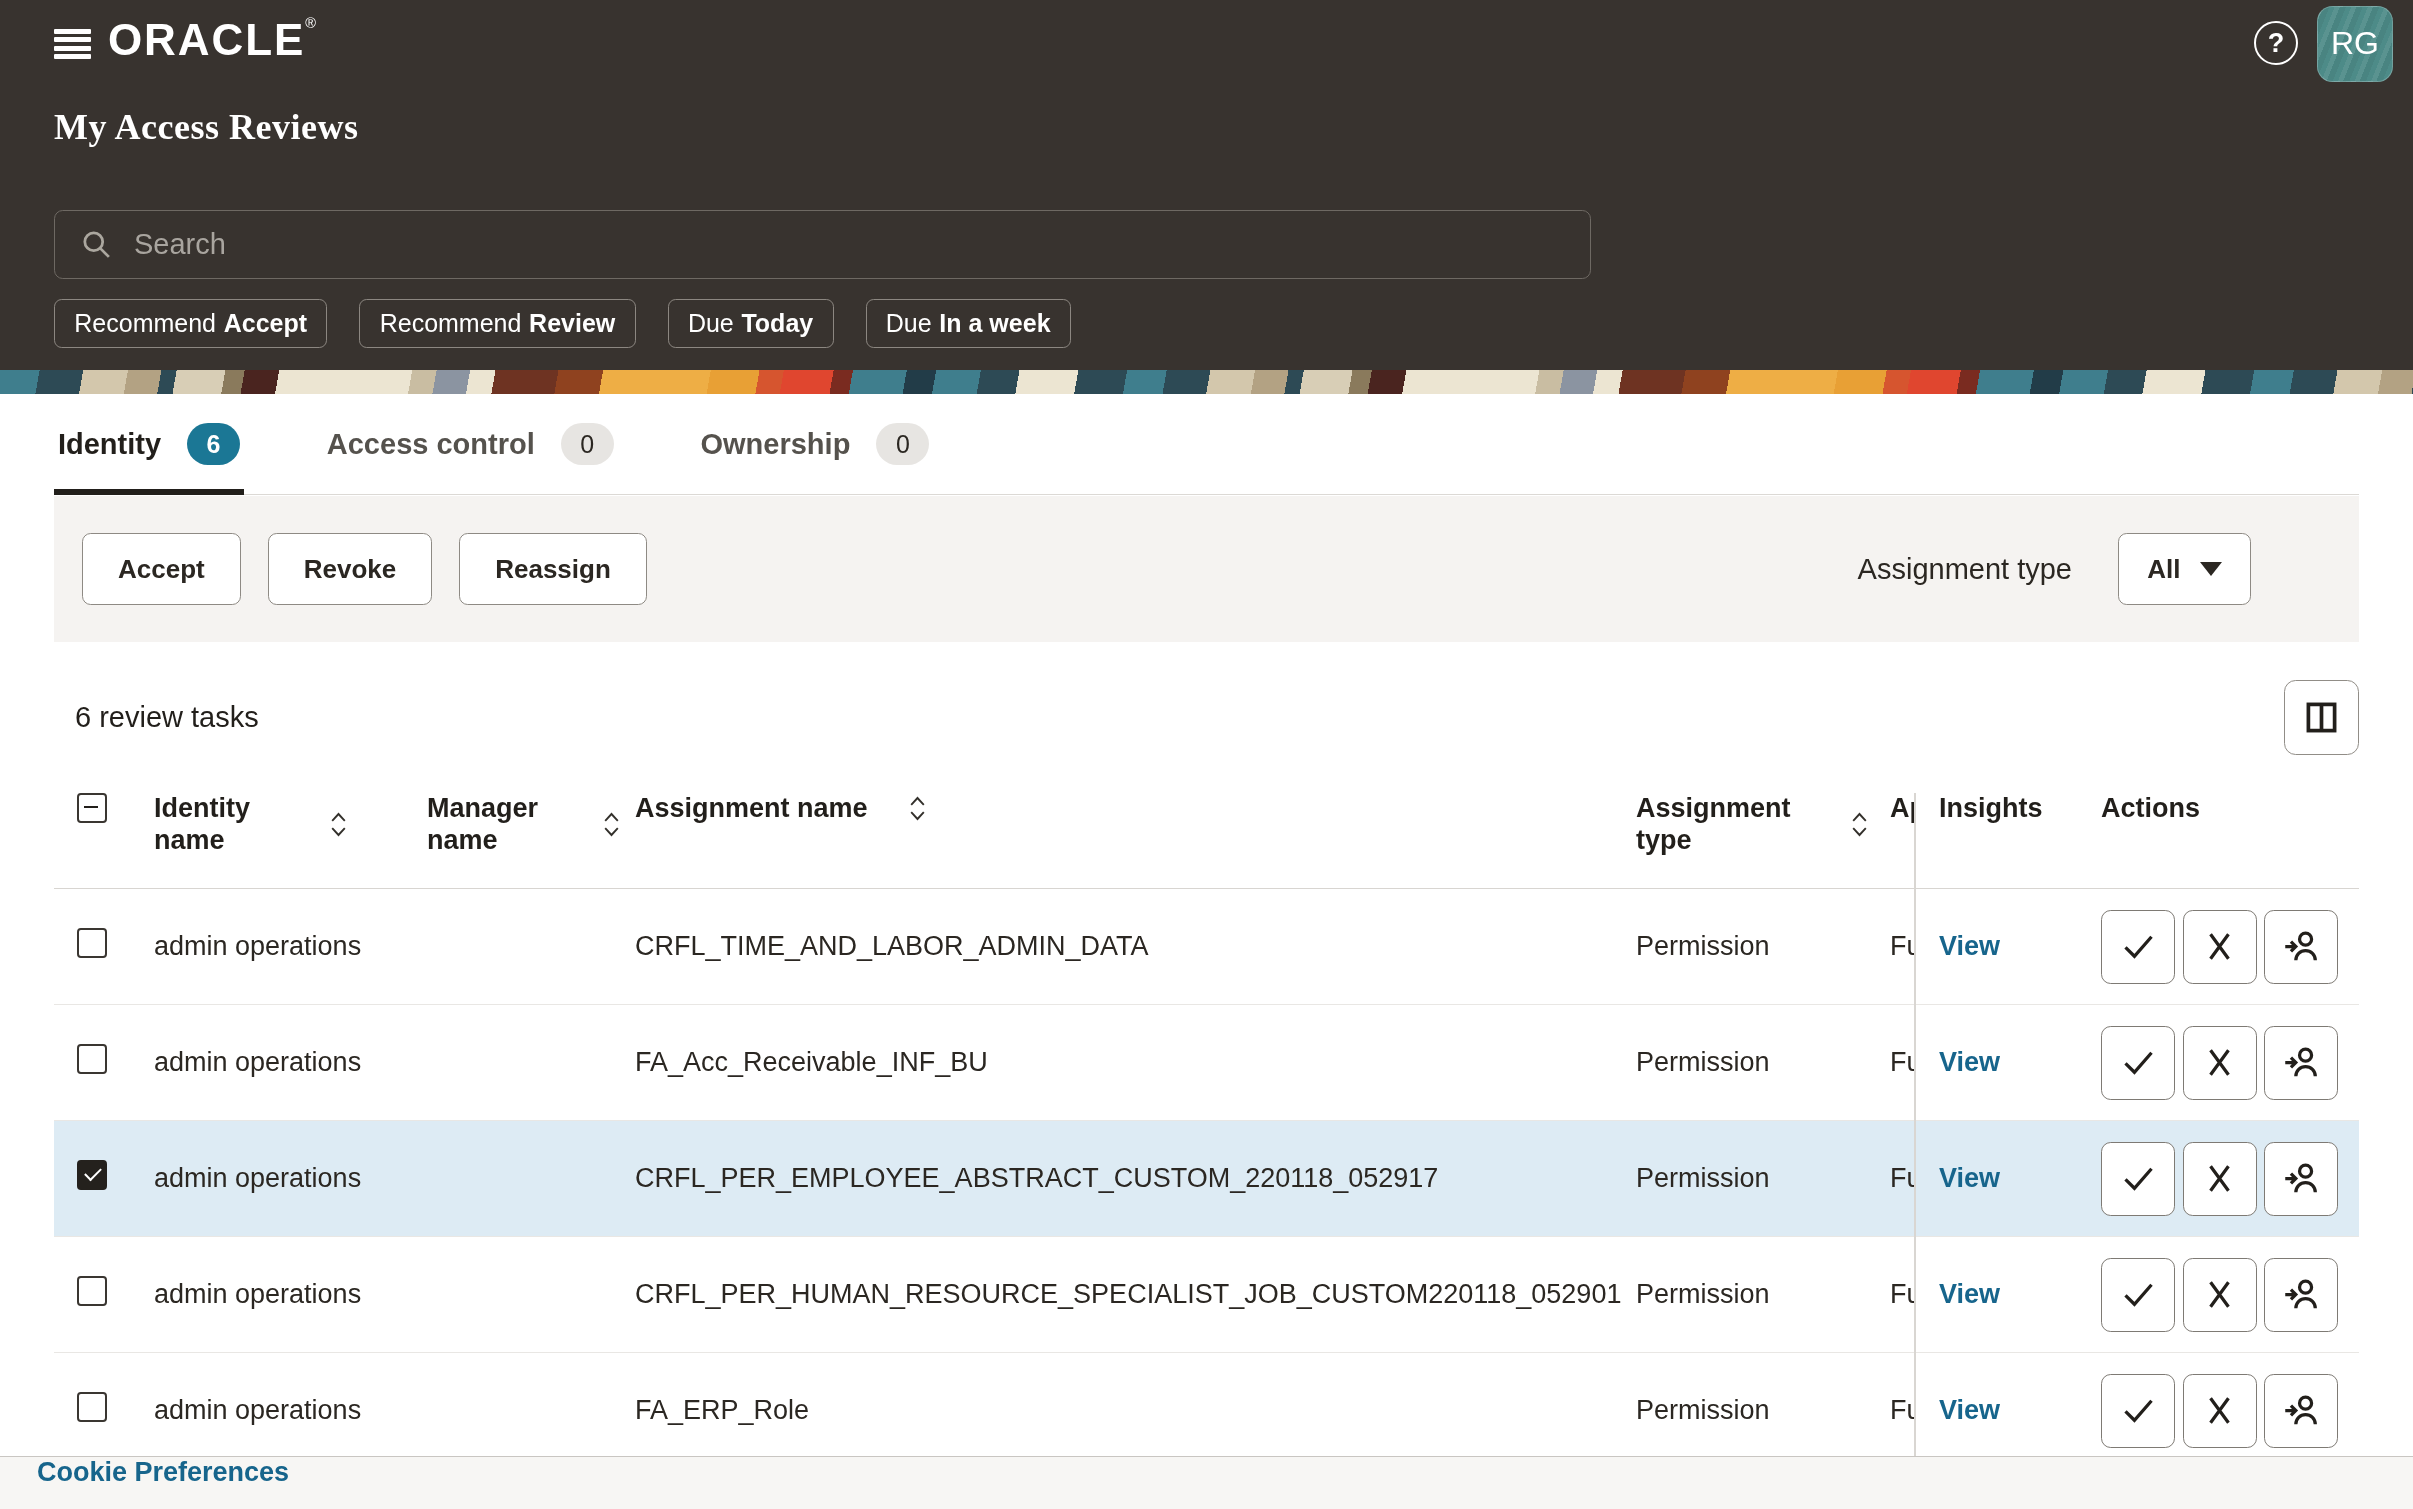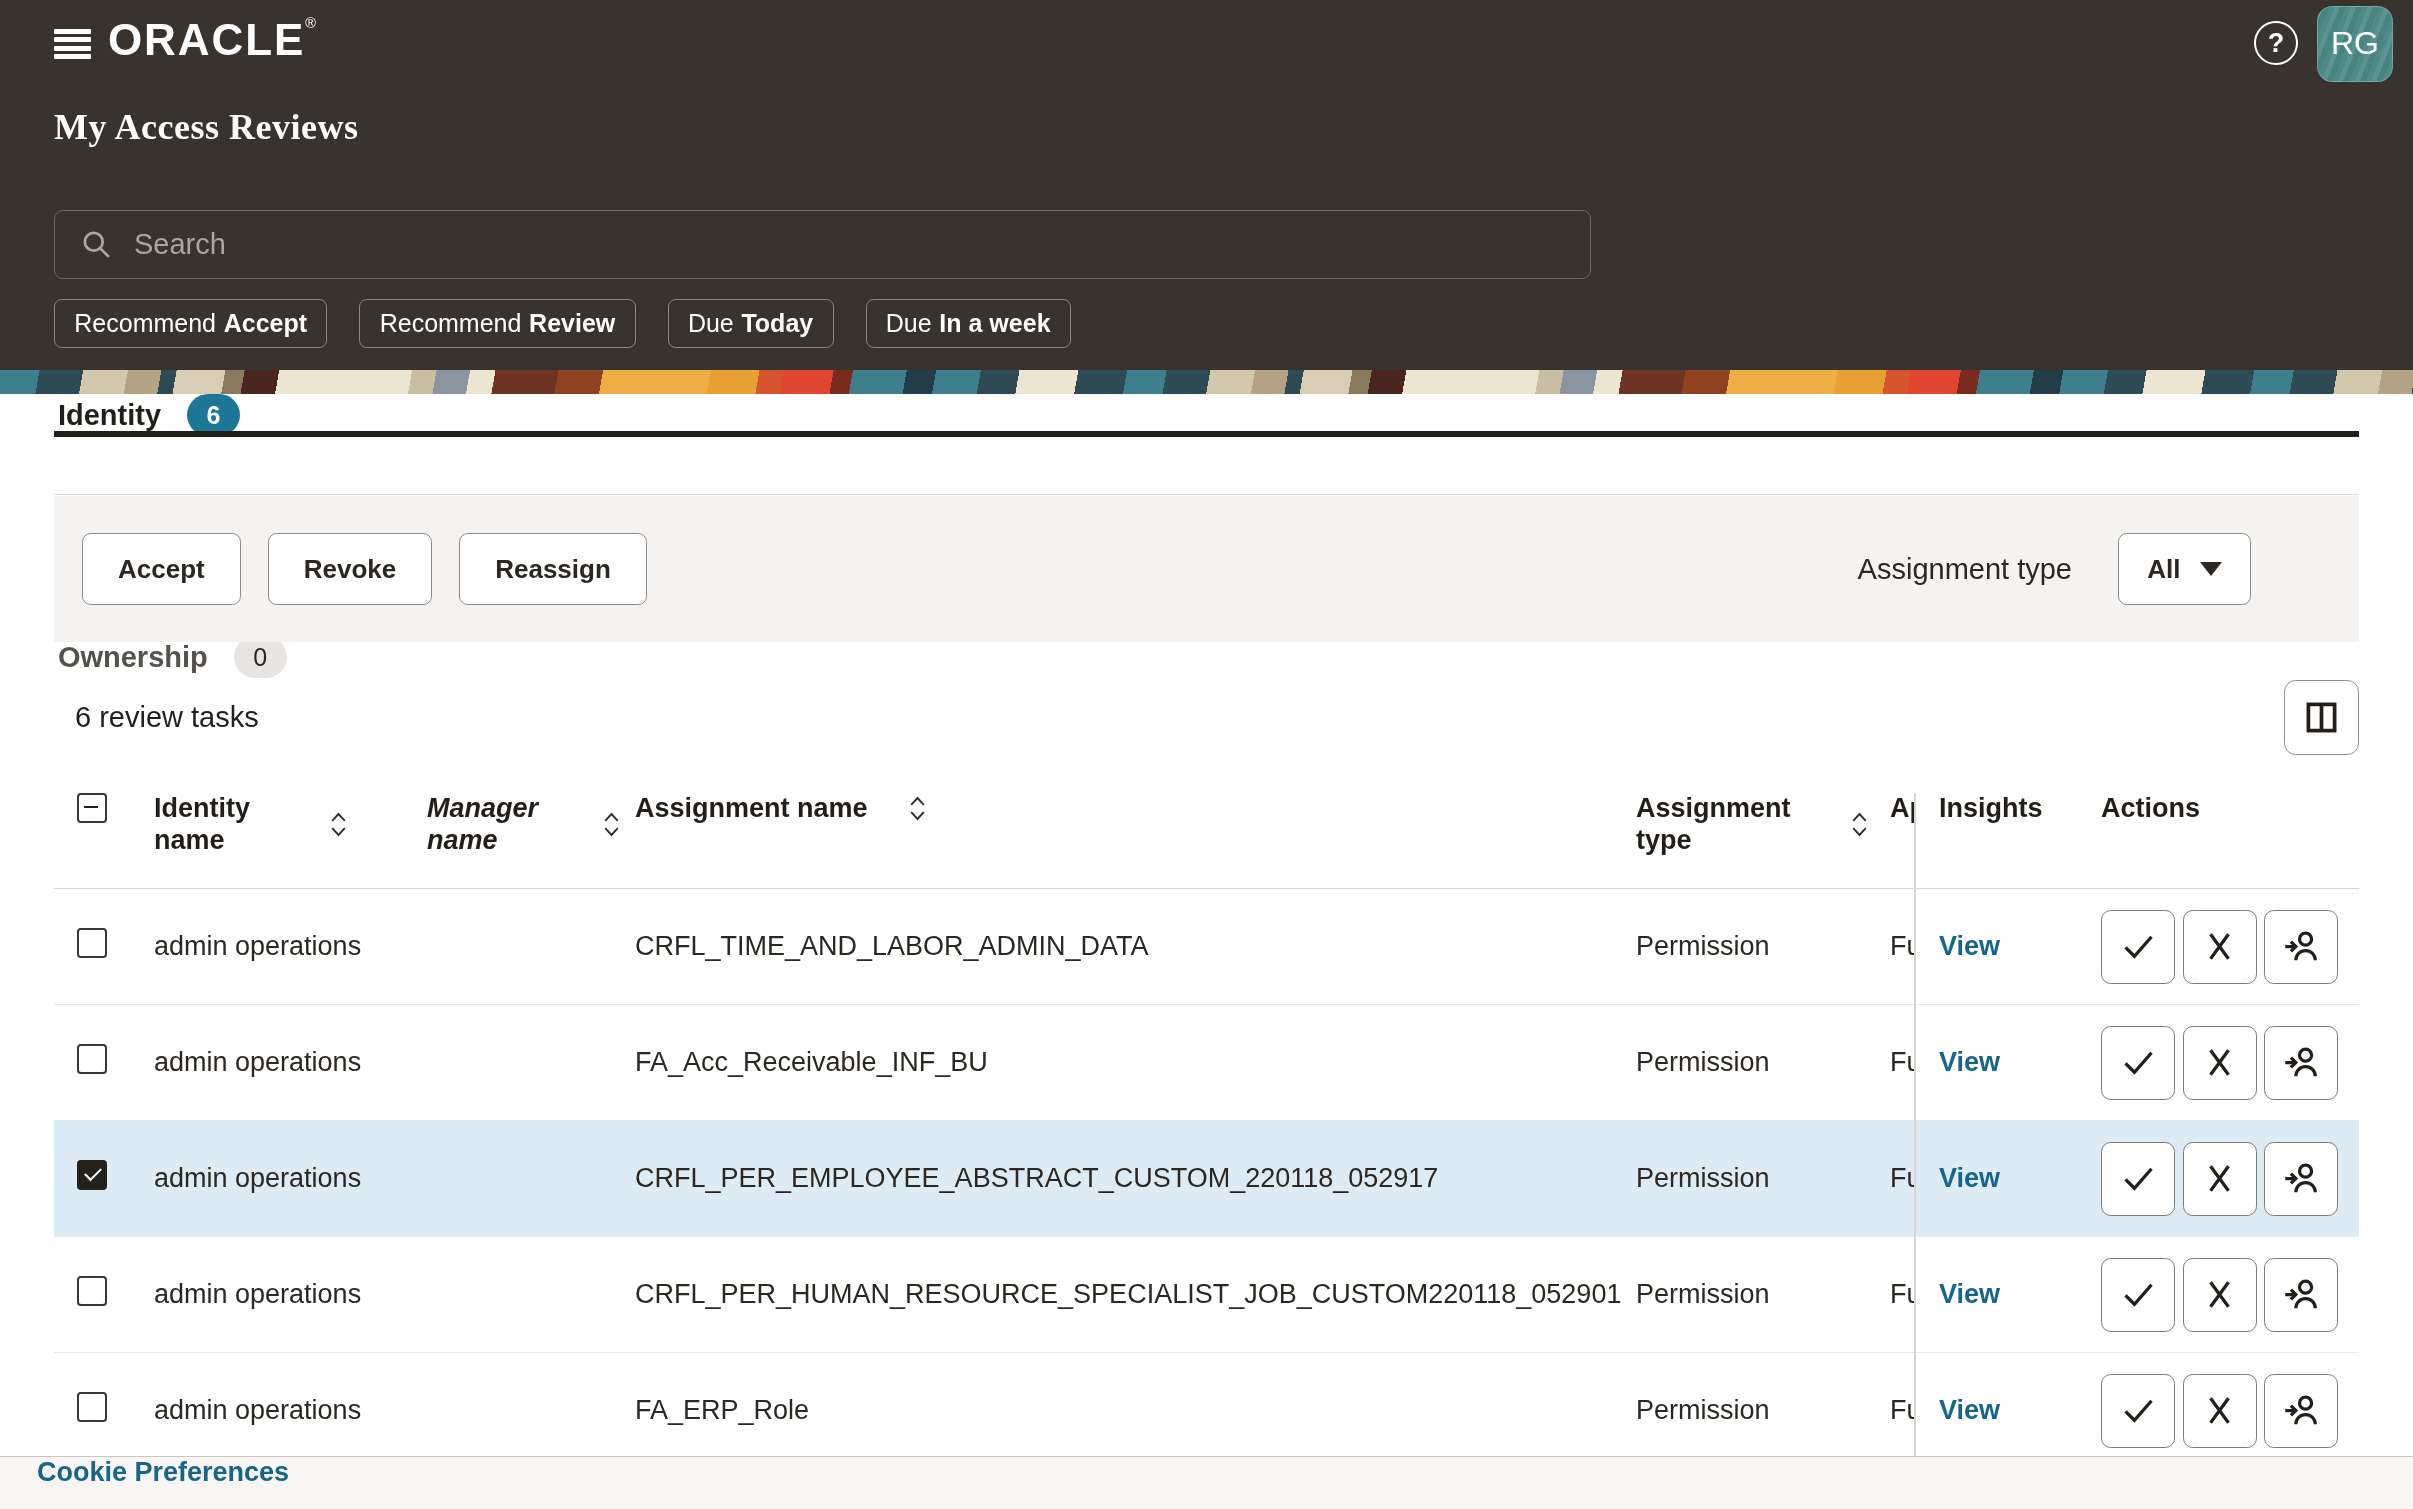--- a/index.html
+++ b/index.html
@@ -44,21 +44,21 @@
       #3f7e8d 0px 39px, #2d4a55 39px 82px, #d3c7ac 82px 126px, #b3a283 126px 159px,
       #2d4a55 159px 174px, #d8ceb6 174px 222px, #8a7a5c 222px 241px, #4a241f 241px 275px,
       #ece5d2 275px 406px, #c9bda2 406px 430px, #8b94a1 430px 463px, #ece5d2 463px 488px,
       #6e3322 488px 550px, #8f421f 550px 594px, #eeae45 594px 700px, #e8a035 700px 748px,
       #d6552f 748px 772px, #e0462f 772px 821px, #7a2b20 821px 840px, #3f7e8d 840px 893px,
       #223c48 893px 922px, #3f7e8d 922px 966px, #2d4a55 966px 1004px, #ece5d2 1004px 1062px,
       #2d4a55 1062px 1110px); }
 
   
   .tabs { position:absolute; top:394px; left:54px; width:2305px; height:101px;
-          border-bottom:1px solid #dcd9d5; display:flex; gap:79px;flex-direction:column; }
+          border-bottom:1px solid #dcd9d5; display:flex; gap:79px; }
   .tab { display:flex; align-items:center; gap:26px; font-size:29px; font-weight:700;
          color:#55524d; position:relative; padding:0 3.9px; cursor:pointer; }
   .tab.active { color:#221f1b; }
   .tab.active::after { content:''; position:absolute; left:0; right:0; bottom:-1px; height:5.8px; background:#221f1b; }
   .badge { min-width:53px; height:42px; border-radius:21px; padding:0 9.7px;
            display:flex; align-items:center; justify-content:center; font-size:25px; font-weight:700; }
   .badge.accent { background:#1b7795; color:#fff; }
   .badge.muted  { background:#e7e5e2; color:#2b2722; font-weight:400; }
 
   
@@ -85,21 +85,21 @@
 
   
   .table { position:absolute; top:793px; left:54px; width:2305px; }
   .thead { display:flex; align-items:flex-start; height:96px; border-bottom:1px solid #d8d5d1;
            font-size:27px; font-weight:700; color:#221f1b; }
   .tr { display:flex; align-items:center; height:116px; border-bottom:1px solid #e9e7e4;
         font-size:27px; color:#2b2722; }
   .tr.row-selected { background:#ddebf4; }
   .c-check { width:100px; padding-left:23px; flex:0 0 auto; }
   .c-identity { width:273px; flex:0 0 auto; }
-  .c-manager { width:208px; flex:0 0 auto;font-style:italic; }
+  .c-manager { width:208px; flex:0 0 auto; }
   .c-assignment { width:1001px; flex:0 0 auto; white-space:nowrap; overflow:hidden; }
   .c-type { width:254px; flex:0 0 auto; }
   .c-app { width:25px; flex:0 0 auto; overflow:hidden; white-space:nowrap; }
   .c-insights { width:162px; padding-left:24px; flex:0 0 auto; }
   .c-actions { flex:1; padding-left:24px; display:flex; align-items:center; }
   .hcell { display:flex; align-items:center; gap:39px; }
   .hlabel { line-height:1.18; }
   .c-identity .hlabel, .c-manager .hlabel { max-width:135px; }
   .c-type .hlabel { max-width:174px; }
   .sort { display:flex; cursor:pointer; }

